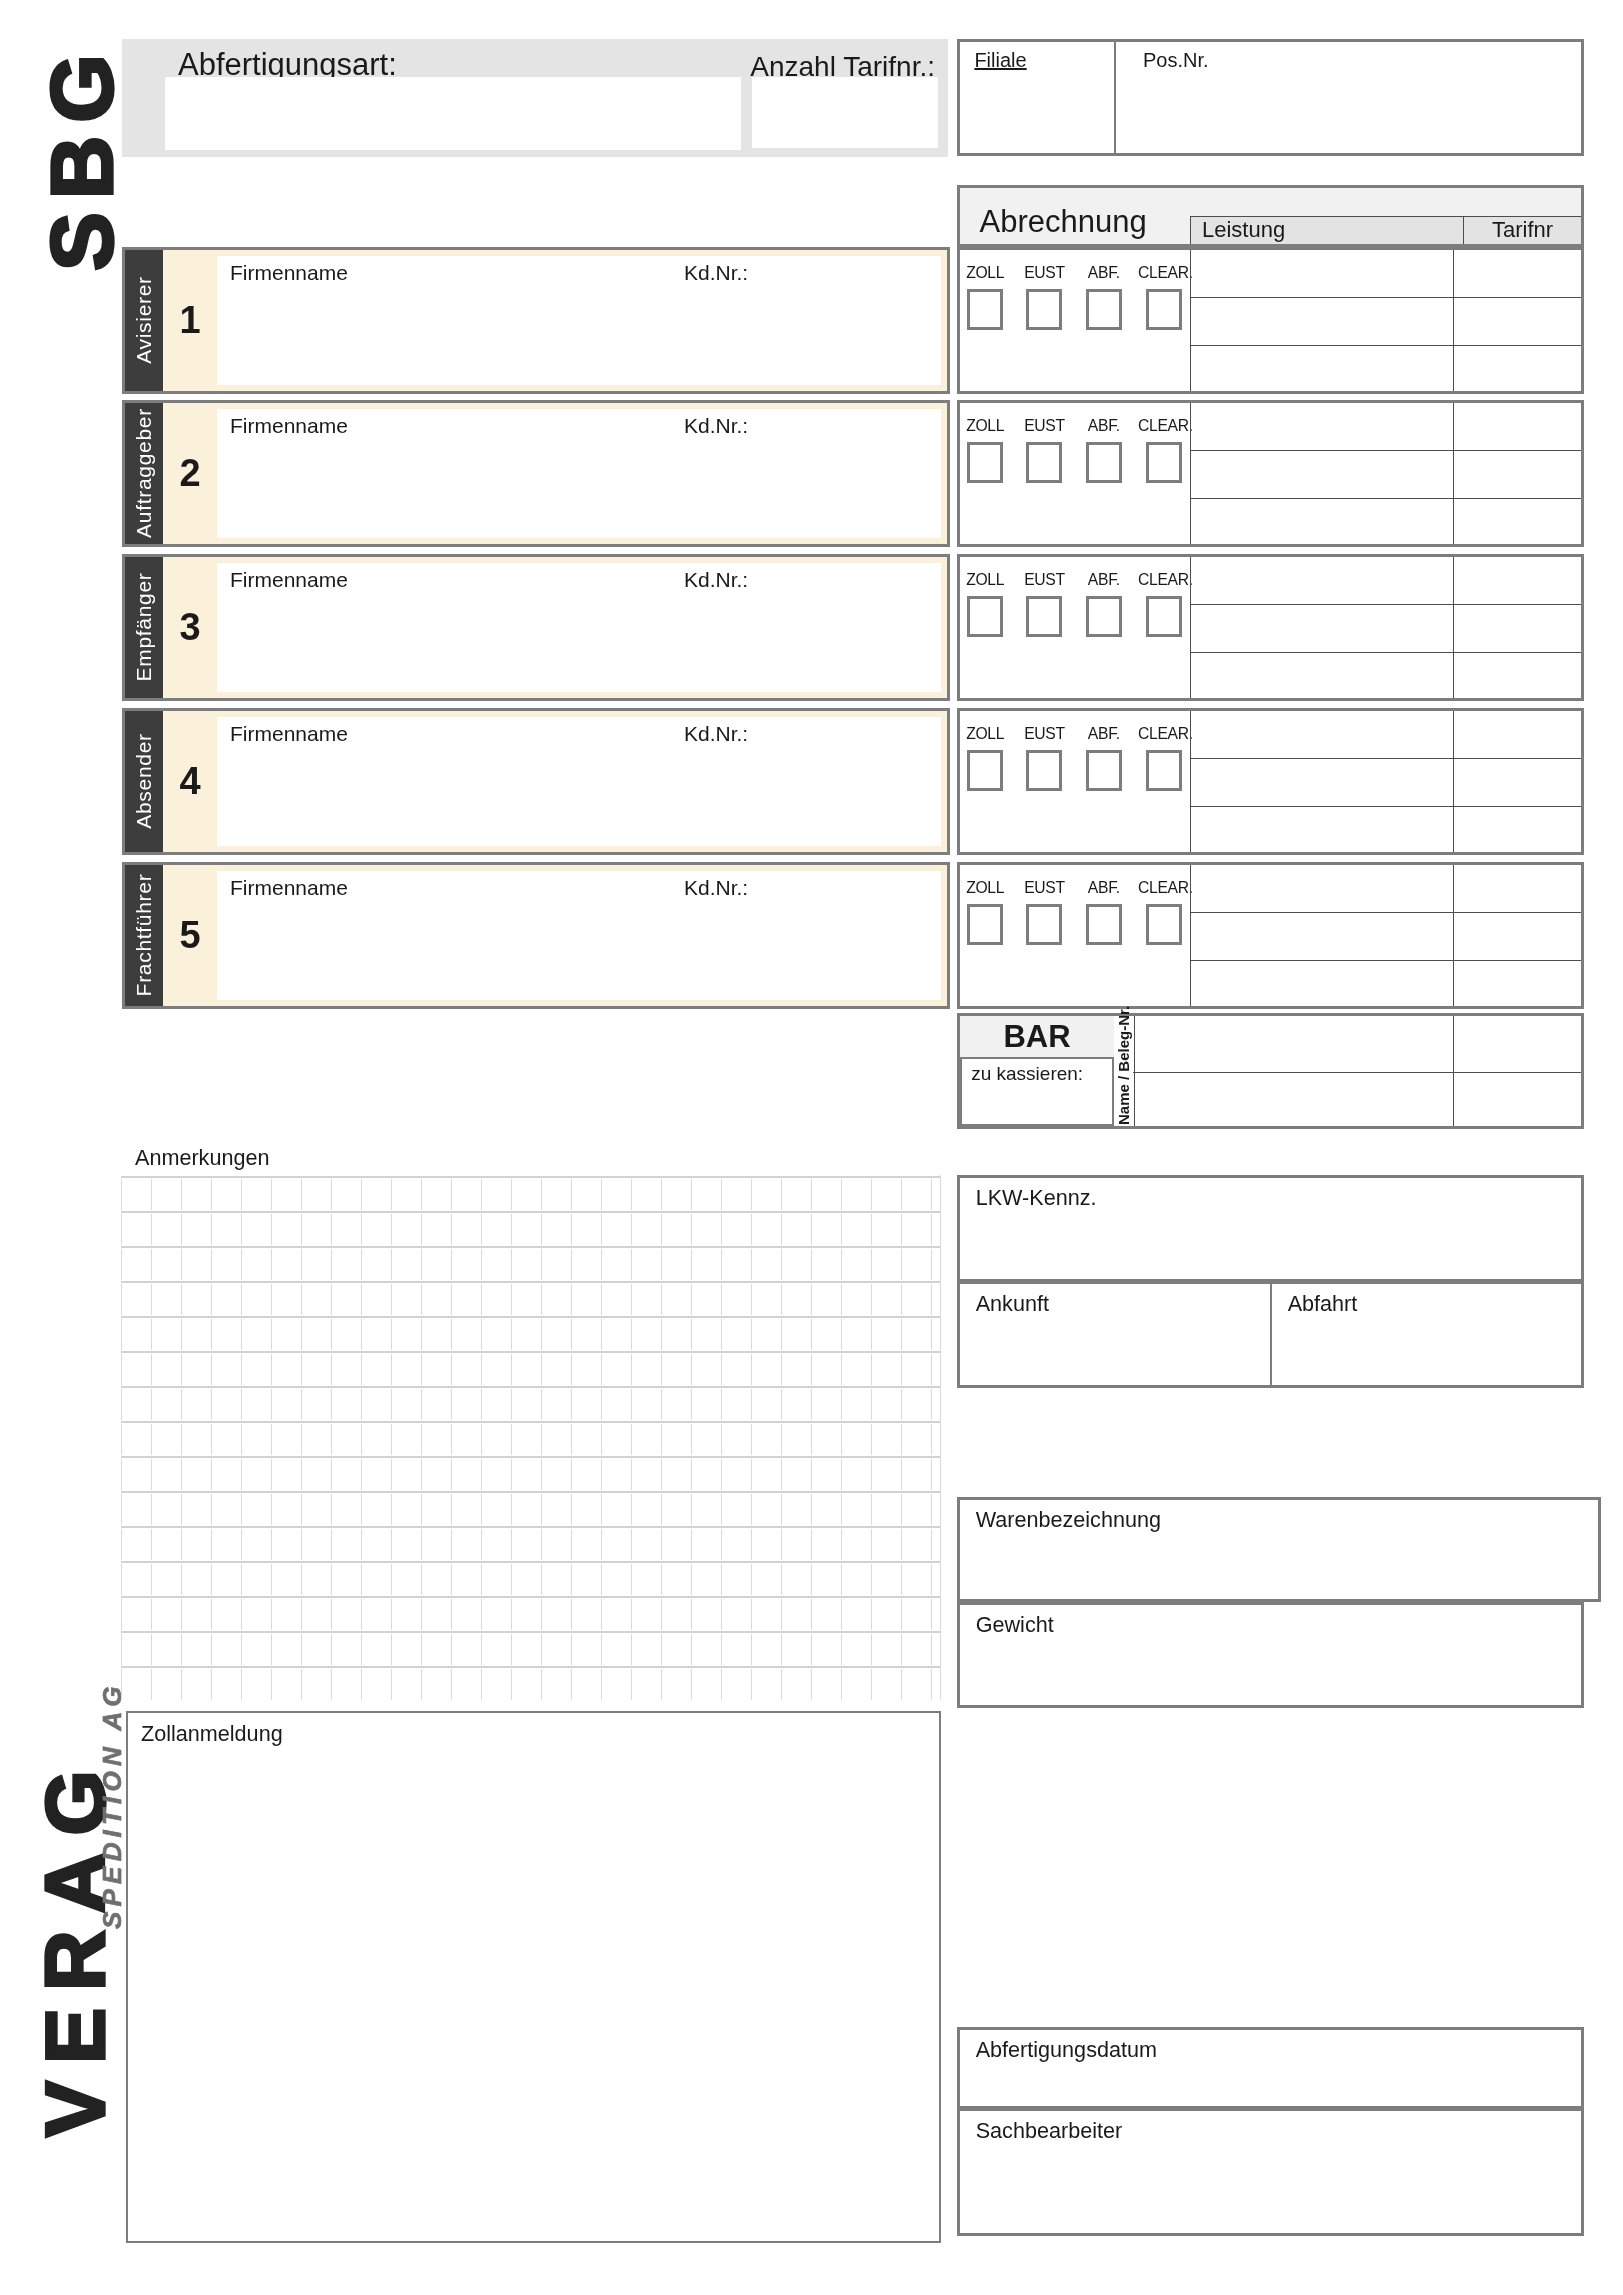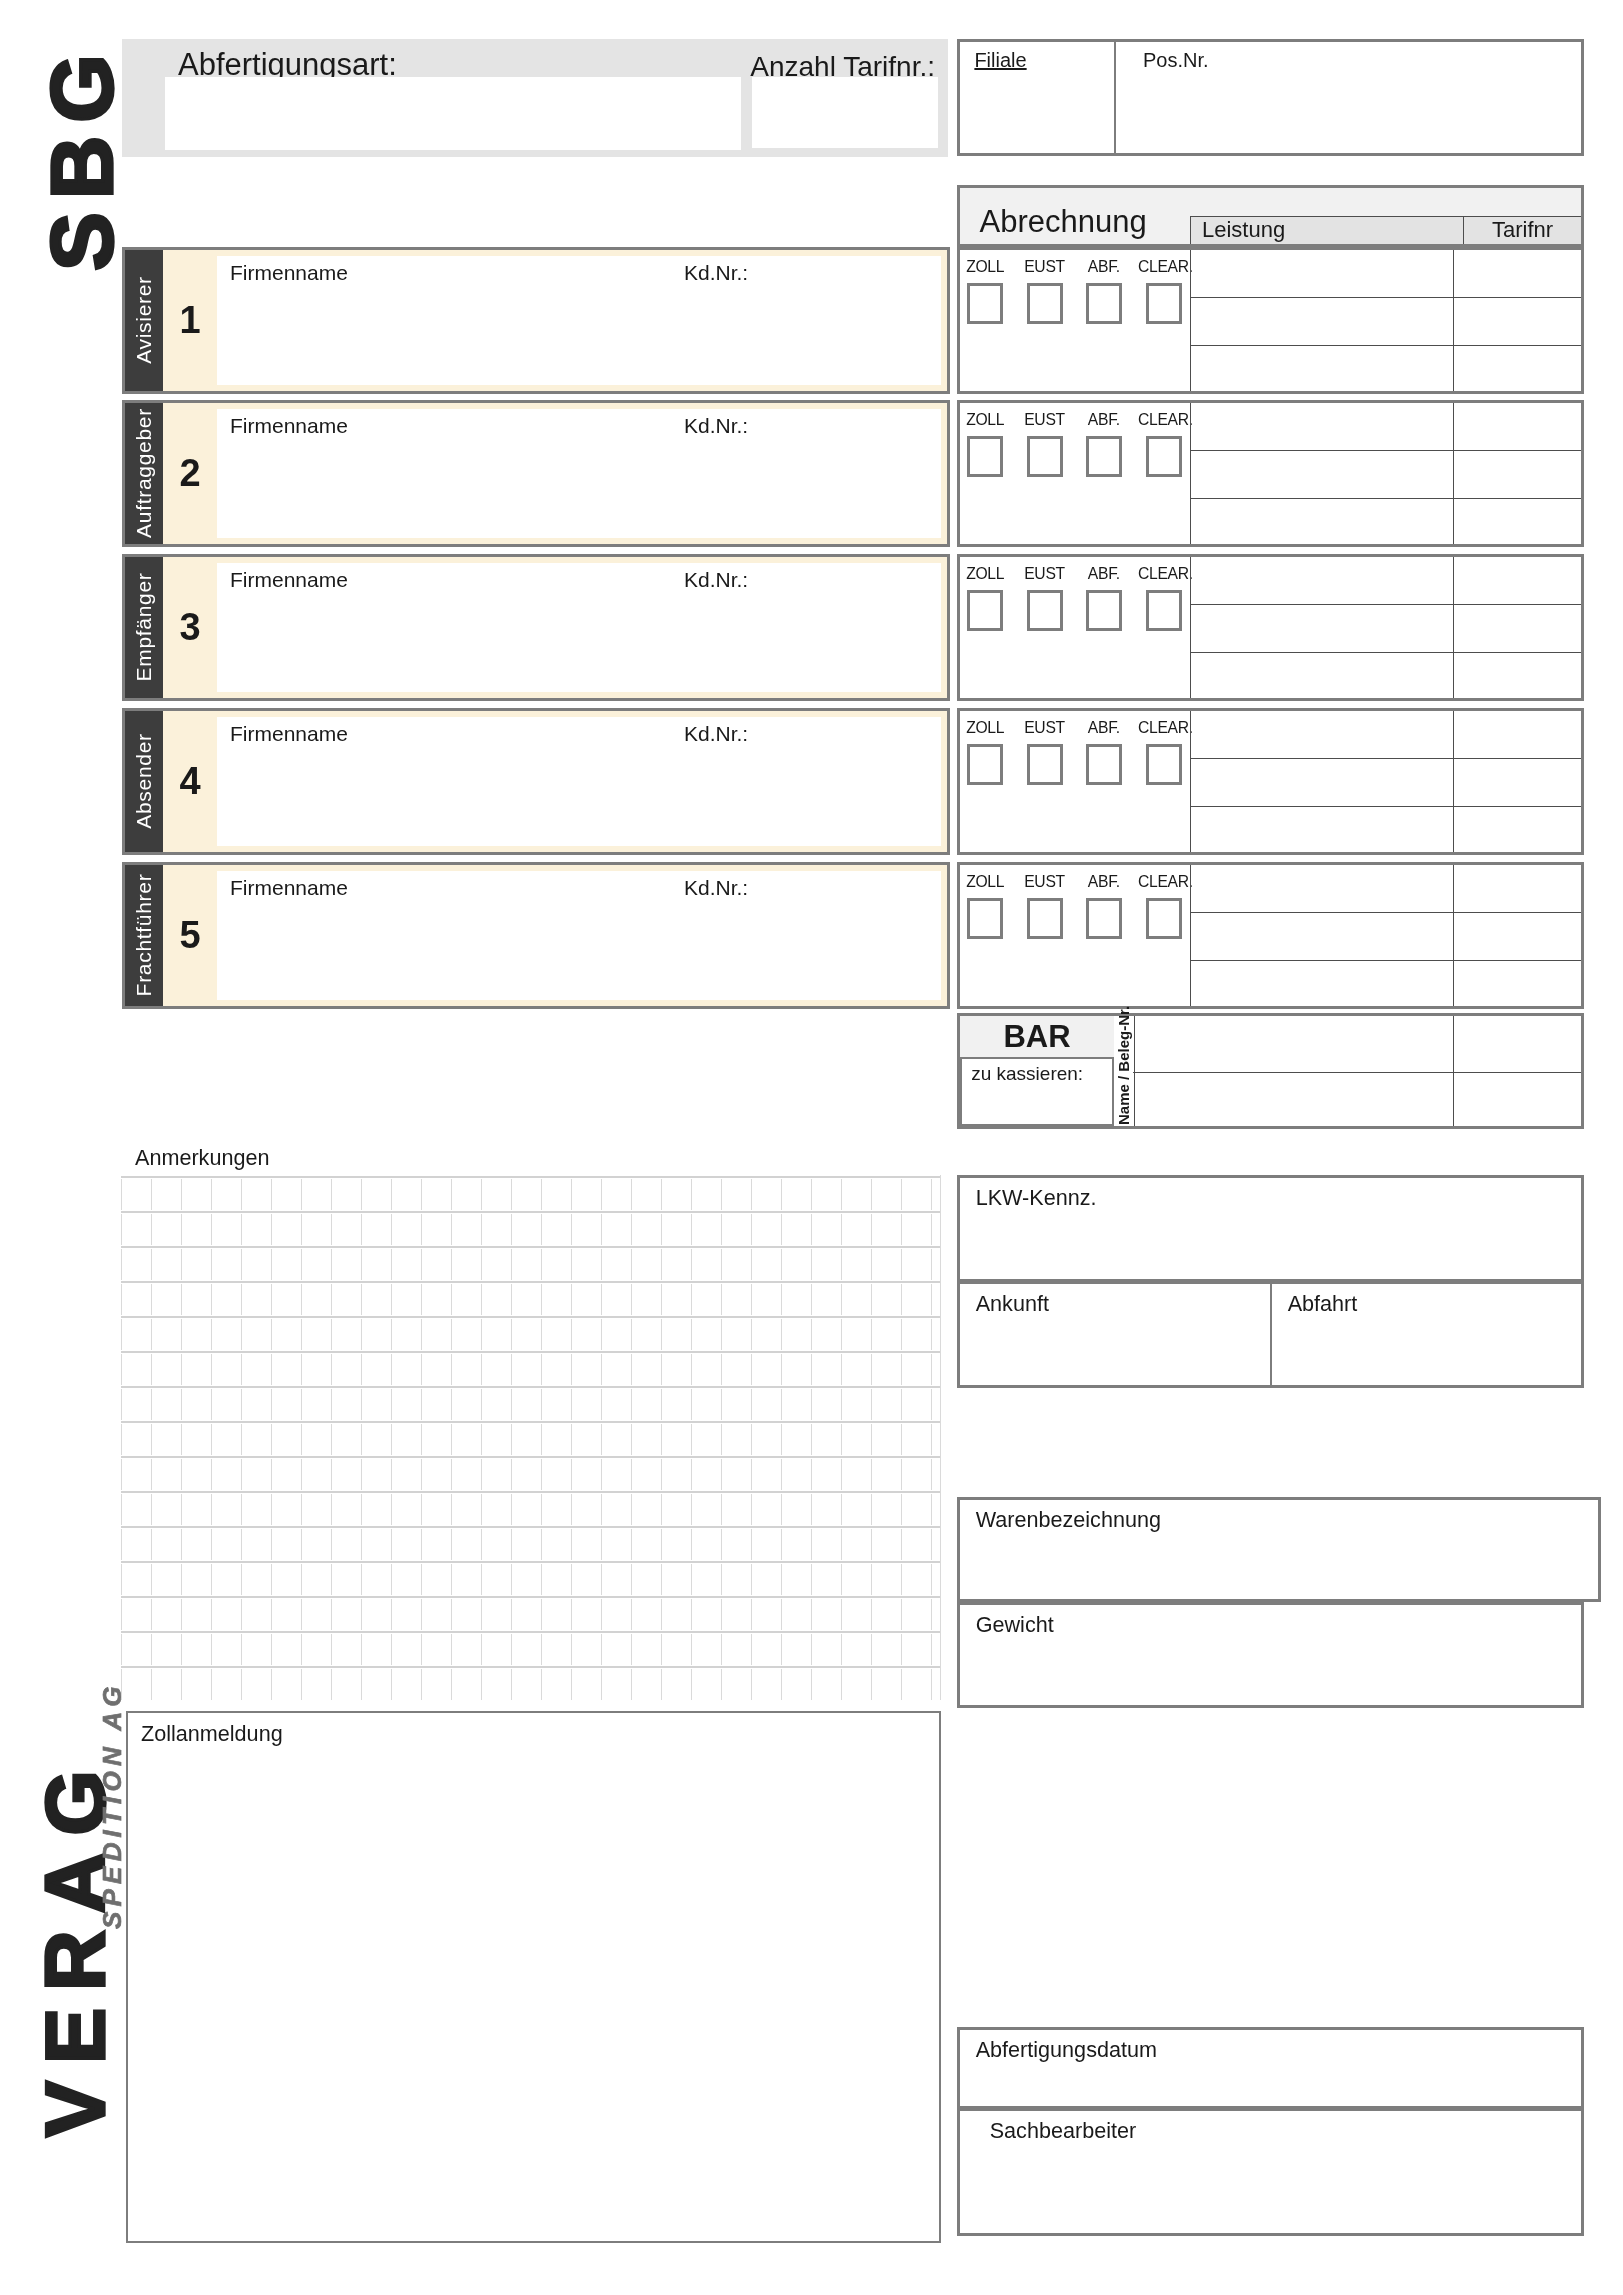--- a/index.html
+++ b/index.html
@@ -30,21 +30,21 @@
   
   #abr-header{left:957px;top:185px;width:627px;height:62px;background:#f1f1f1;}
   #abr-title{left:19.6px;top:15.7px;font-size:31px;}
   #abr-strip{position:absolute;left:230px;right:0;top:27.5px;bottom:0;background:#e3e3e3;
              border-left:1.3px solid #4d4d4d;border-top:1.3px solid #4d4d4d;display:flex;}
   #abr-strip .lcell{width:261px;padding-left:11px;font-size:22px;display:flex;align-items:center;}
   #abr-strip .bcell{flex:1;border-left:1.3px solid #4d4d4d;font-size:22px;display:flex;
                     align-items:center;justify-content:center;}
   .abblock{position:absolute;left:957px;width:627px;height:147px;border:3.3px solid #7d7d7d;
            background:#fff;box-sizing:border-box;}
-  .cbrow{position:absolute;left:0;top:8px;width:230px;display:flex;justify-content:flex-end;gap:9px;}
+  .cbrow{position:absolute;left:0;top:14px;width:230px;display:flex;justify-content:space-between;gap:9px;}
   .cbcol{width:52px;text-align:center;}
   .cblabel{font-size:15.7px;letter-spacing:-0.3px;}
   .cbox{width:30px;height:35px;border:3.3px solid #7d7d7d;margin:6.5px auto 0;background:#fff;}
   .vline1{position:absolute;left:230px;top:0;bottom:0;width:0;border-left:1.3px solid #4d4d4d;}
   .vline2{position:absolute;left:493px;top:0;bottom:0;width:0;border-left:1.3px solid #4d4d4d;}
   .hline{position:absolute;left:230px;right:0;height:0;border-top:1.3px solid #4d4d4d;}
   .hl1{top:47px;} .hl2{top:95px;}
   
   .partyrow{position:absolute;left:122px;width:828px;height:147px;border:3.3px solid #7d7d7d;
             background:#fbf1da;box-sizing:border-box;}
@@ -79,21 +79,21 @@
   .panelbox .boxtitle{font-size:21.6px;padding:6.5px 0 0 15.7px;display:block;}
   #lkw-box{left:957px;top:1175px;width:627px;height:107px;}
   #ankabf-box{left:957px;top:1281px;width:627px;height:107px;display:flex;}
   #ankabf-box .c1{width:310px;border-right:2px solid #7d7d7d;}
   #ankabf-box .c2{flex:1;}
   #waren-box{left:957px;top:1497px;width:644px;height:105px;}
   #colligew-box{left:957px;top:1602px;width:627px;height:106px;display:flex;}
   #colligew-box .c1{width:310px;border-right:2px solid #7d7d7d;}
   #colligew-box .c2{flex:1;}
   #abfdat-box{left:957px;top:2027px;width:627px;height:82px;}
-  #sachb-box{left:957px;top:2108px;width:627px;height:128px;padding-left:14px;}
+  #sachb-box{left:957px;top:2108px;width:627px;height:128px;}
   
   #zoll-box{left:126px;top:1711px;width:815px;height:532px;border-width:2.6px;}
   #zoll-box .boxtitle{font-size:21.6px;padding:7.9px 0 0 13px;display:block;}
 </style>
 </head>
 <body>
 
 <div id="page">
 
   <div class="vlogo" id="sbg-logo">SBG</div>

